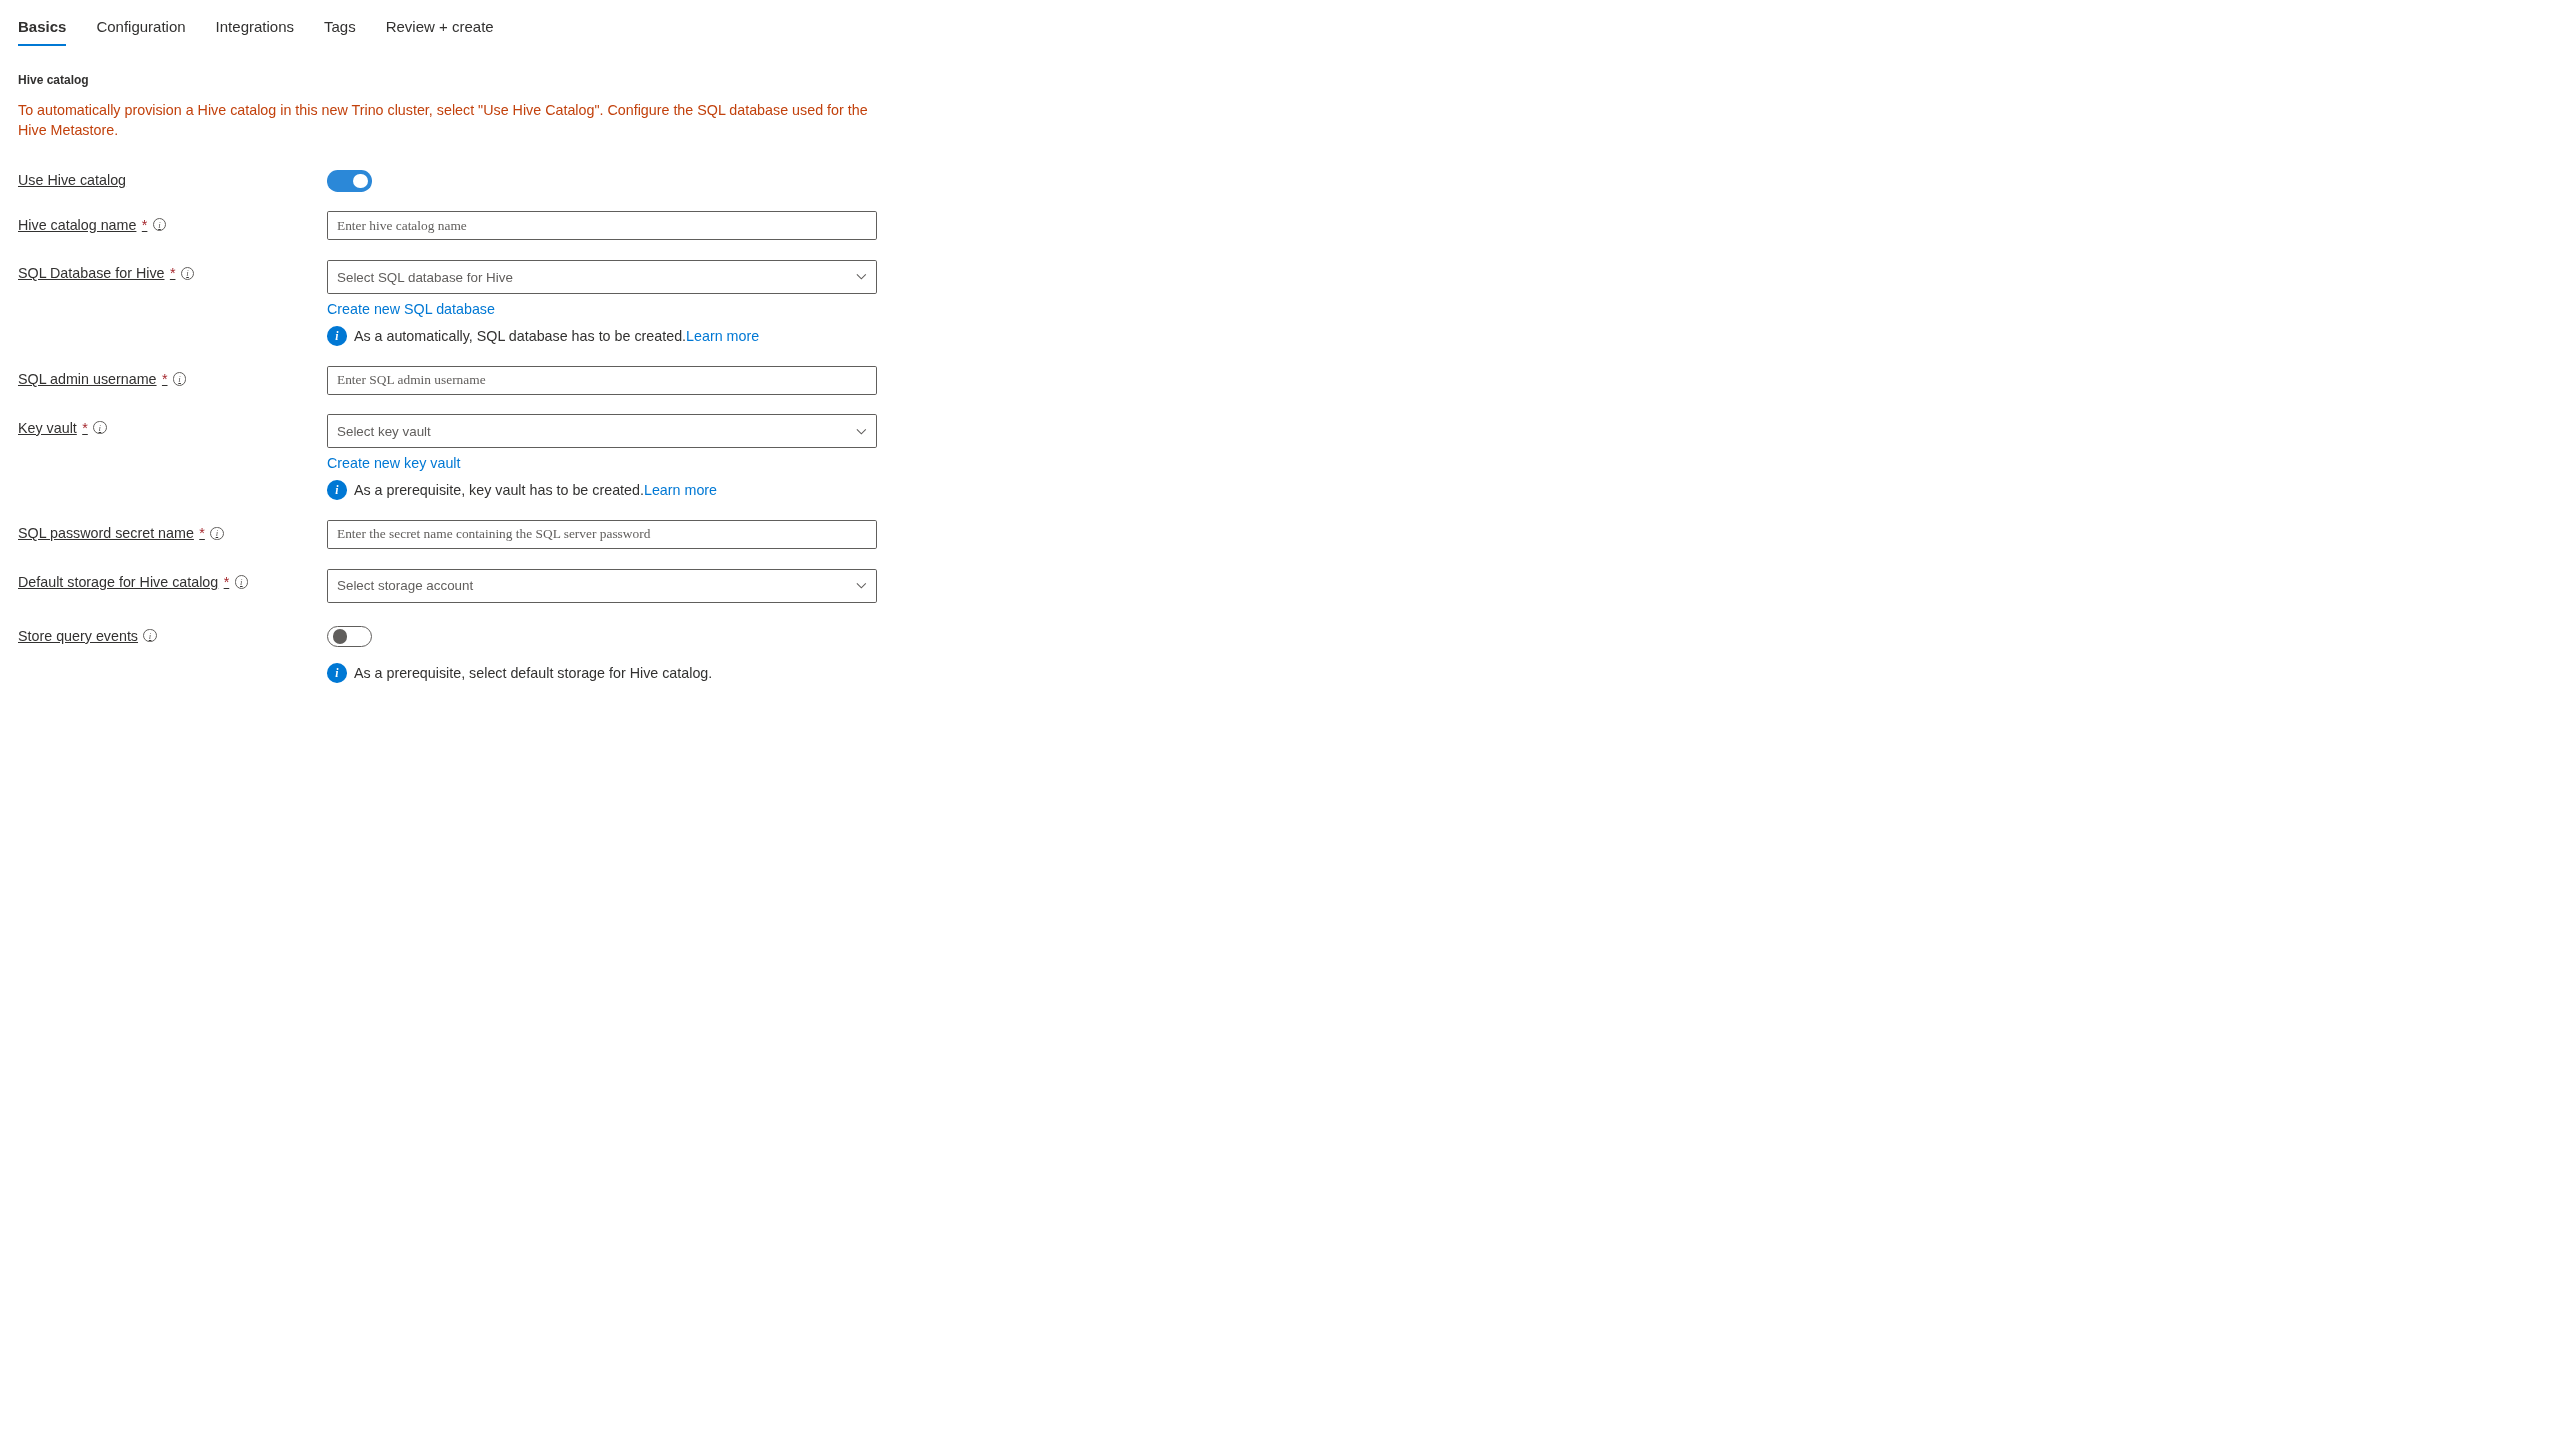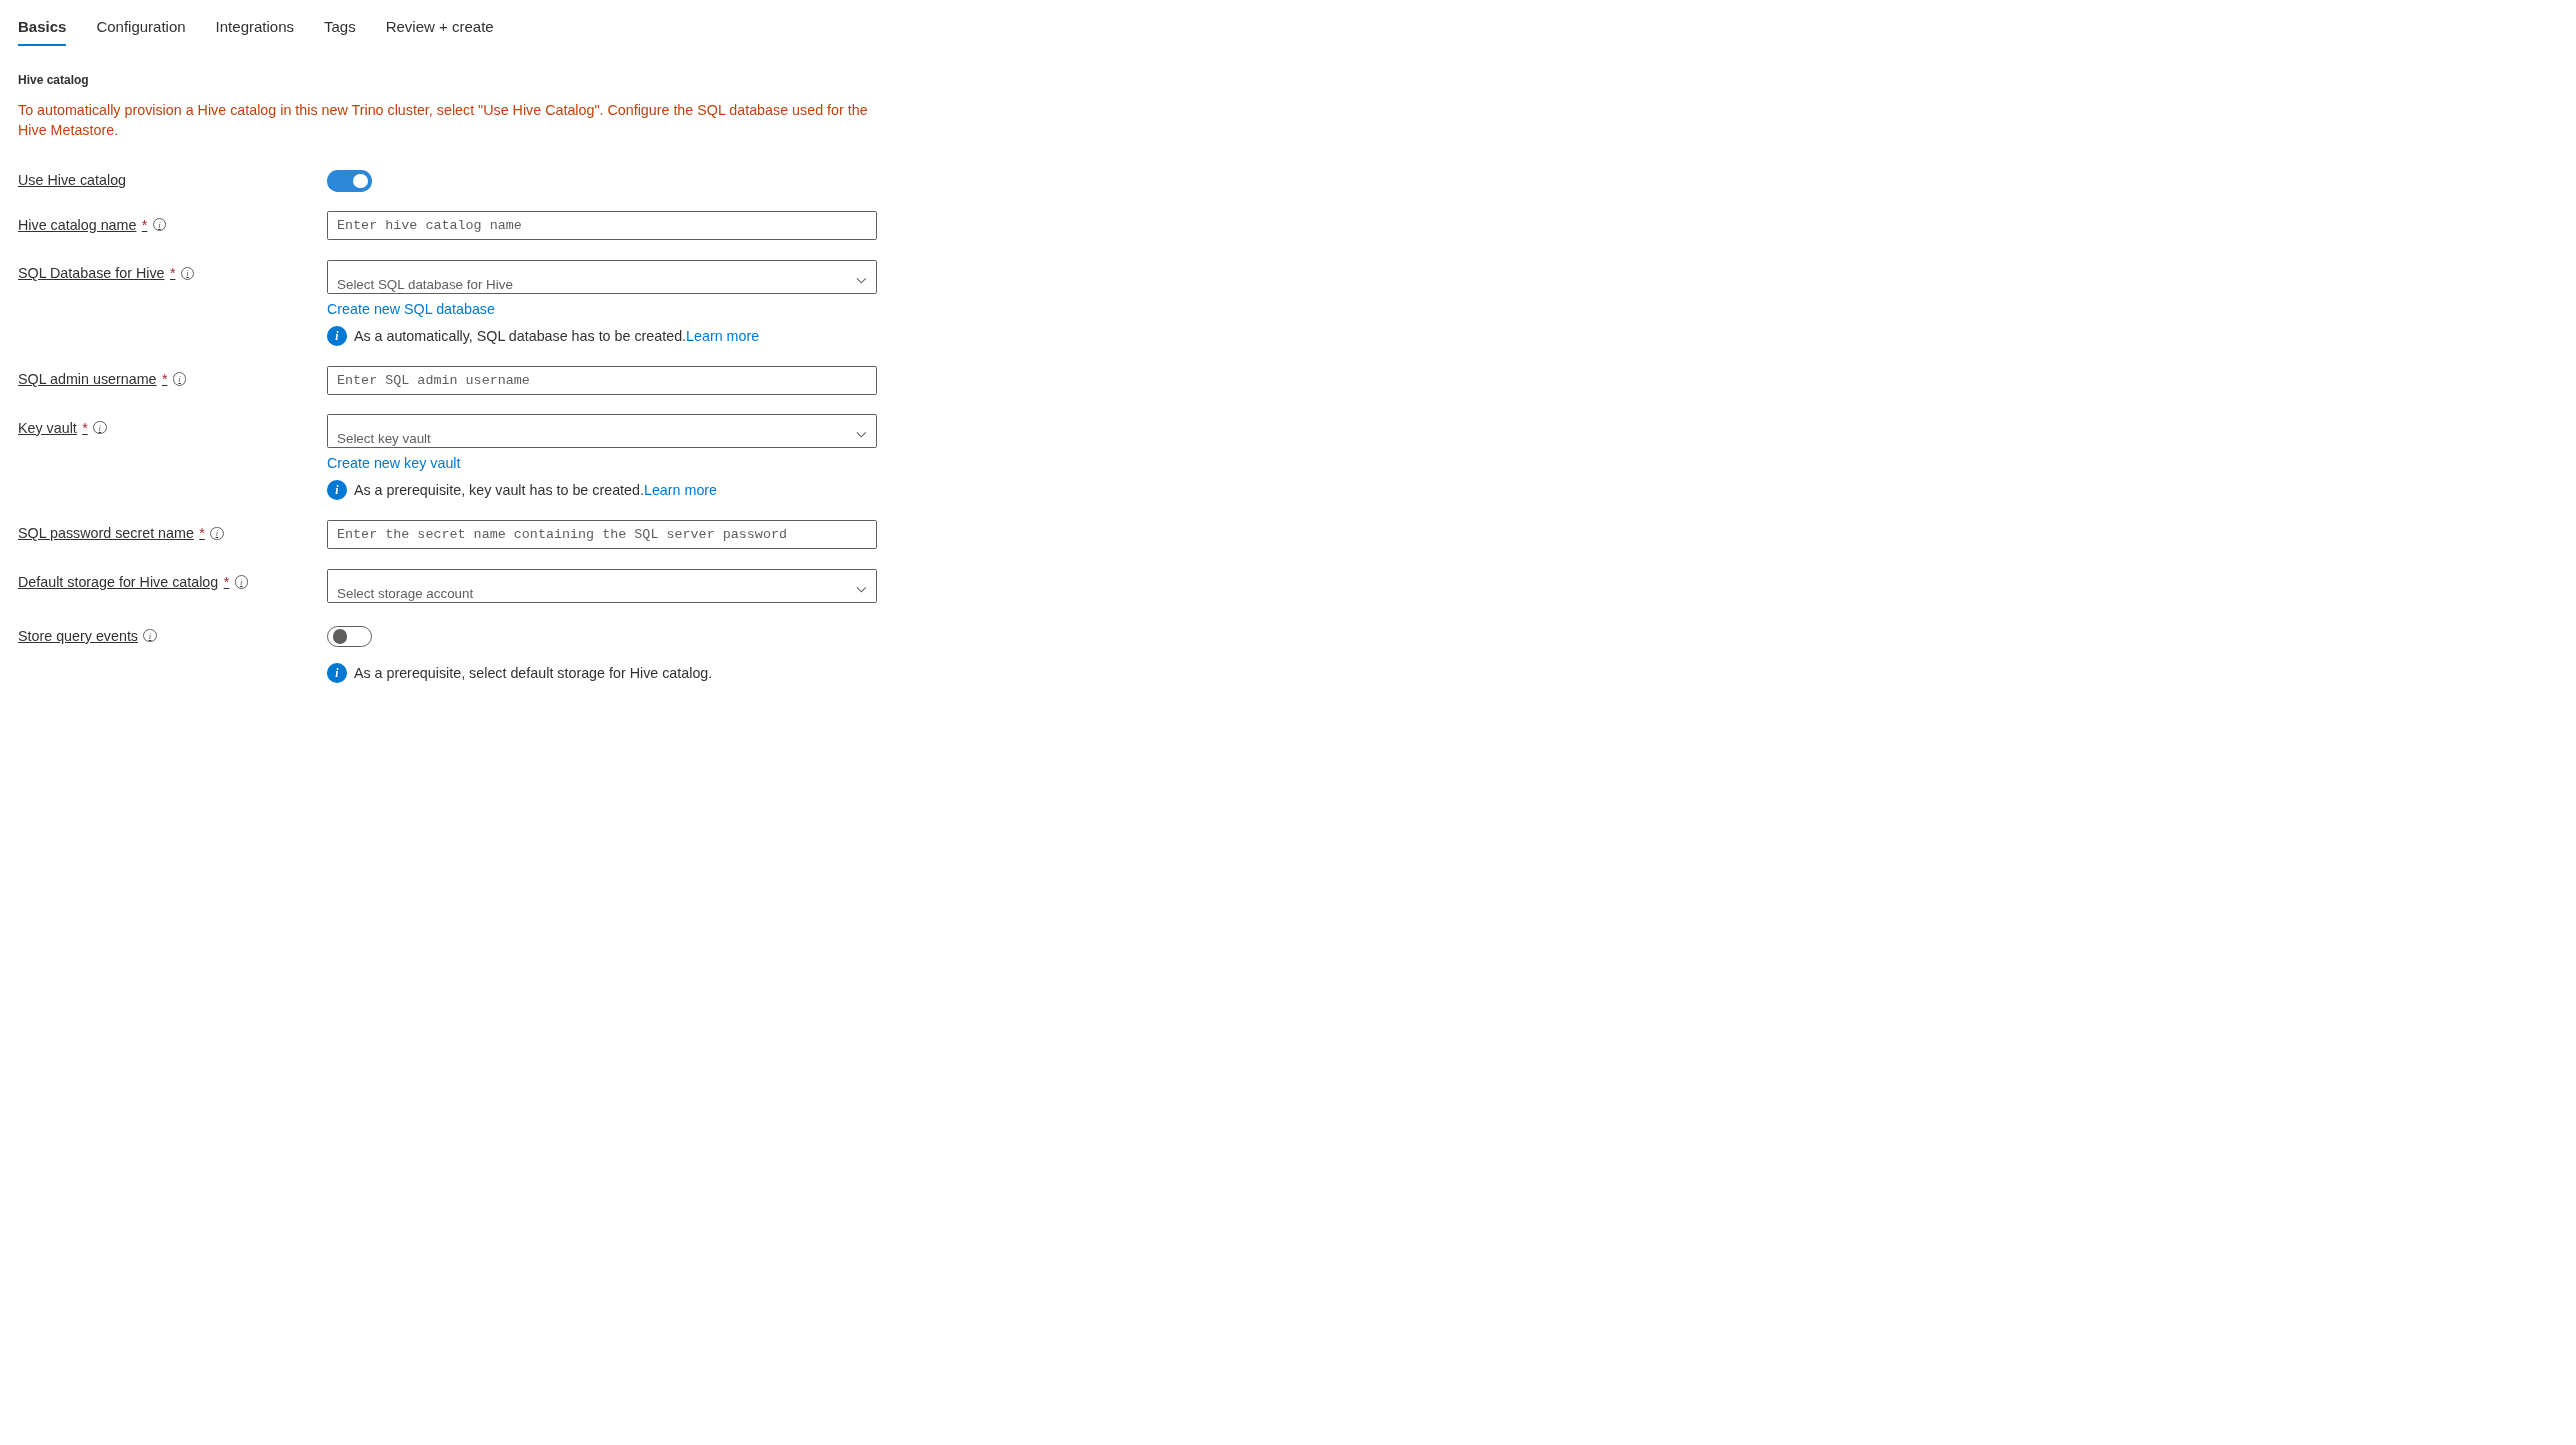--- a/index.html
+++ b/index.html
@@ -111,40 +111,40 @@
       background: #605e5c;
       left: 4.5px;
       top: 2.7px;
     }
     .text-input {
       width: 100%;
       height: 29px;
       border: 0.9px solid #605e5c;
       padding: 0 9px;
       font-size: 13.4px;
-      font-family: Liberation Mono, monospace;
+      font-family: Liberation Serif, serif;
       color: #323130;
       border-radius: 1.8px;
     }
     .text-input::placeholder {
       color: #605e5c;
     }
     .select-wrap {
       position: relative;
       width: 100%;
     }
     .select-input {
       width: 100%;
       height: 29px;
       border: 0.9px solid #605e5c;
       padding: 16px 9px;
       font-size: 13.4px;
       color: #605e5c;
       display: flex;
-      align-items: flex-start;
+      align-items: center;
       justify-content: space-between;
       cursor: pointer;
       border-radius: 1.8px;
     }
     .chevron {
       width: 10.7px;
       height: 7.2px;
     }
     .link {
       color: #0078d4;

